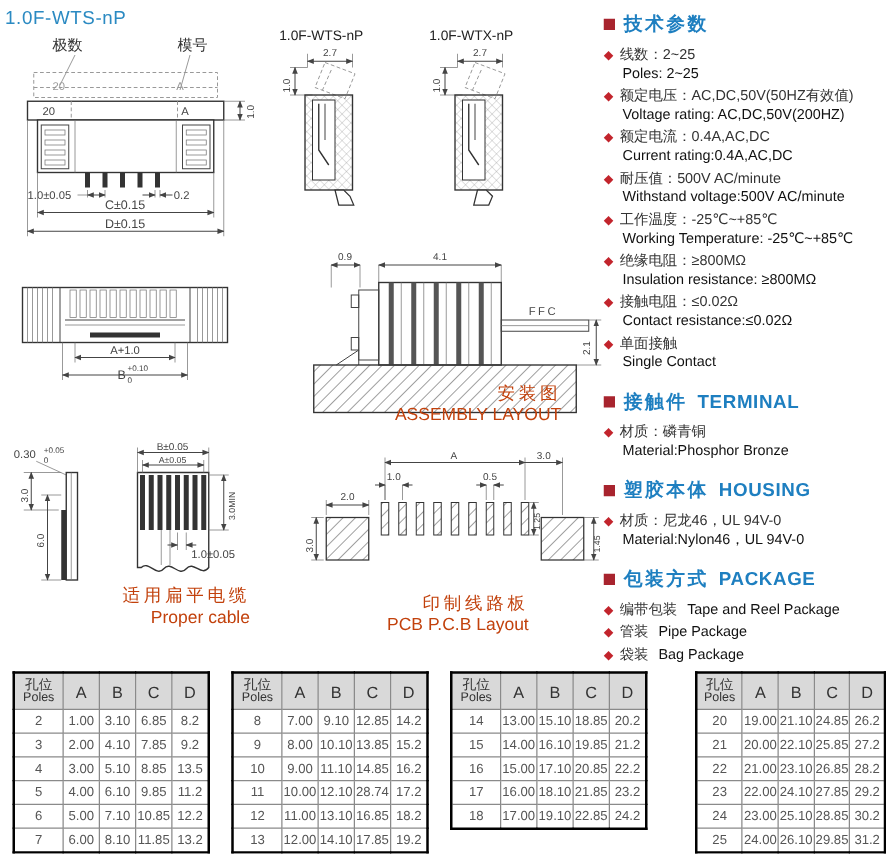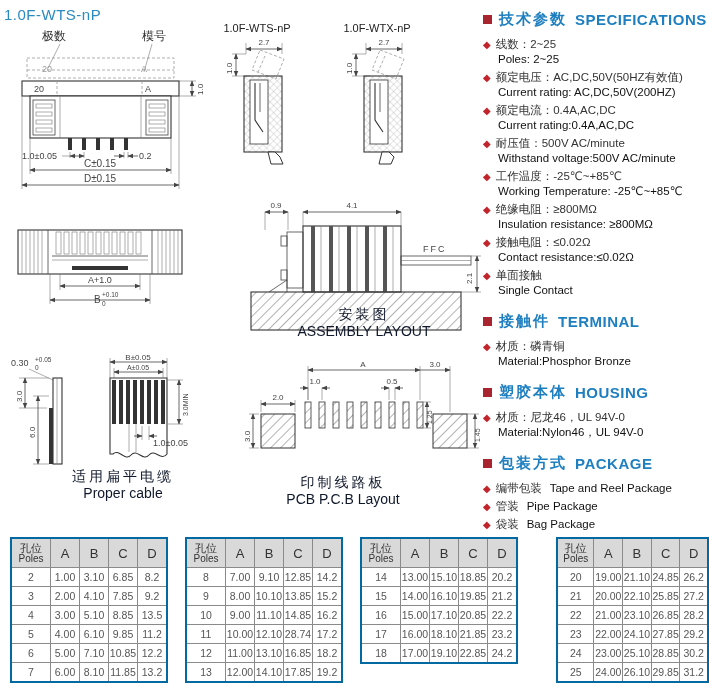--- a/index.html
+++ b/index.html
@@ -20,39 +20,39 @@
   .t-lbl{font-size:12px;fill:#333;}
   .t-lbl11{font-size:11px;fill:#222;}
   .t-gray{fill:#999;}
   .ln{stroke:#444;stroke-width:.8;fill:none;}
   .ln-thin{stroke:#777;stroke-width:.6;fill:none;}
   .ln-out{stroke:#333;stroke-width:1.1;fill:#fff;}
   .ln-dash{stroke:#999;stroke-width:.8;fill:none;stroke-dasharray:3 2;}
   .fill-dark{fill:#333;stroke:none;}
 
   
-  .caption{position:absolute;text-align:center;color:#0f172a;}
+  .caption{position:absolute;text-align:right;color:#c2410c;}
   .caption .cn{font-size:14px;letter-spacing:3px;line-height:17px;}
   .caption .en{font-size:14px;line-height:17px;}
 
   
   .specs{position:absolute;left:483px;top:6px;width:226px;}
   .spec-header{display:flex;align-items:center;margin:14px 0 8px 0;}
   .spec-header.first{margin-top:4px;}
   .sq{width:9px;height:9px;background:#a8242e;margin-right:7px;flex:none;}
   .h-cn{font-size:15px;font-weight:bold;color:#1e7fc0;letter-spacing:2px;margin-right:8px;white-space:nowrap;}
   .h-en{font-size:15px;font-weight:bold;color:#1e7fc0;letter-spacing:.5px;white-space:nowrap;}
   .spec-item{margin-bottom:3px;}
   .cn-line{font-size:11.5px;color:#333;line-height:15px;display:flex;align-items:baseline;}
   .diamond{color:#c2242c;font-size:10px;margin-right:5px;flex:none;}
   .en-line{font-size:11.5px;color:#111;line-height:15px;padding-left:15px;}
   .en-inline{margin-left:8px;color:#111;}
 
   
-  table.dim-table{position:absolute;top:537px;border-collapse:collapse;background:#fff;border:2px solid #0369a1;padding-left:46px;}
+  table.dim-table{position:absolute;top:537px;border-collapse:collapse;background:#fff;border:2px solid #000000;padding-left:46px;}
   .dim-table th,.dim-table td{border:1px solid #8a8a8a;text-align:center;padding:0;}
   .dim-table th{background:#d9d9d9;font-weight:normal;height:28px;font-size:13px;color:#333;width:28px;}
   .dim-table th:first-child{width:38px;}
   .th-cn{font-size:11px;line-height:12px;}
   .th-en{font-size:10px;line-height:10px;}
   .dim-table td{height:18px;font-size:10.5px;color:#555;}
 </style>
 </head>
 <body>
 
@@ -334,21 +334,21 @@
       <line x1="174" y1="28" x2="174" y2="72" class="ln" marker-start="url(#m-arr)" marker-end="url(#m-arr)"></line>
       <text transform="translate(183 64) rotate(-90)" class="t-dim7">3.0MIN</text>
       <line x1="137" y1="74" x2="137" y2="88" class="ln-thin"></line>
       <line x1="144" y1="74" x2="144" y2="88" class="ln-thin"></line>
       <line x1="129" y1="84" x2="137" y2="84" class="ln" marker-end="url(#m-arr)"></line>
       <line x1="152" y1="84" x2="144" y2="84" class="ln" marker-end="url(#m-arr)"></line>
       <text x="148" y="94" class="t-dim">1.0±0.05</text>
     </g>
   </svg>
 
-  <div class="caption" style="left:28px;top:468px;width:190px">
+  <div class="caption" style="left:10px;top:468px;width:190px">
     <div class="cn">适用扁平电缆</div>
     <div class="en">Proper cable</div>
   </div>
 
   <svg class="abs" style="left:243px;top:356px" width="240" height="120" viewBox="0 0 240 120">
     <g>
       <rect x="62" y="46" width="6" height="26" fill="url(#p-hatch)" stroke="#333" stroke-width="0.8"></rect>
       <rect x="76" y="46" width="6" height="26" fill="url(#p-hatch)" stroke="#333" stroke-width="0.8"></rect>
       <rect x="90" y="46" width="6" height="26" fill="url(#p-hatch)" stroke="#333" stroke-width="0.8"></rect>
       <rect x="104" y="46" width="6" height="26" fill="url(#p-hatch)" stroke="#333" stroke-width="0.8"></rect>
@@ -400,35 +400,34 @@
   <div class="caption" style="left:263px;top:474px;width:160px">
     <div class="cn">印制线路板</div>
     <div class="en">PCB P.C.B Layout</div>
   </div>
 
   <div class="specs">
 
     <div class="spec-header first">
       <span class="sq"></span>
       <span class="h-cn">技术参数</span>
-      <span class="h-en">SPECIFICATIONS</span>
     </div>
     <div class="spec-item">
       <div class="cn-line">
           <span class="diamond">◆</span>
           <span>线数：2~25</span>
         </div>
       <div class="en-line">Poles: 2~25</div>
     </div>
     <div class="spec-item">
       <div class="cn-line">
           <span class="diamond">◆</span>
           <span>额定电压：AC,DC,50V(50HZ有效值)</span>
         </div>
-      <div class="en-line">Current rating: AC,DC,50V(200HZ)</div>
+      <div class="en-line">Voltage rating: AC,DC,50V(200HZ)</div>
     </div>
     <div class="spec-item">
       <div class="cn-line">
           <span class="diamond">◆</span>
           <span>额定电流：0.4A,AC,DC</span>
         </div>
       <div class="en-line">Current rating:0.4A,AC,DC</div>
     </div>
     <div class="spec-item">
       <div class="cn-line">

